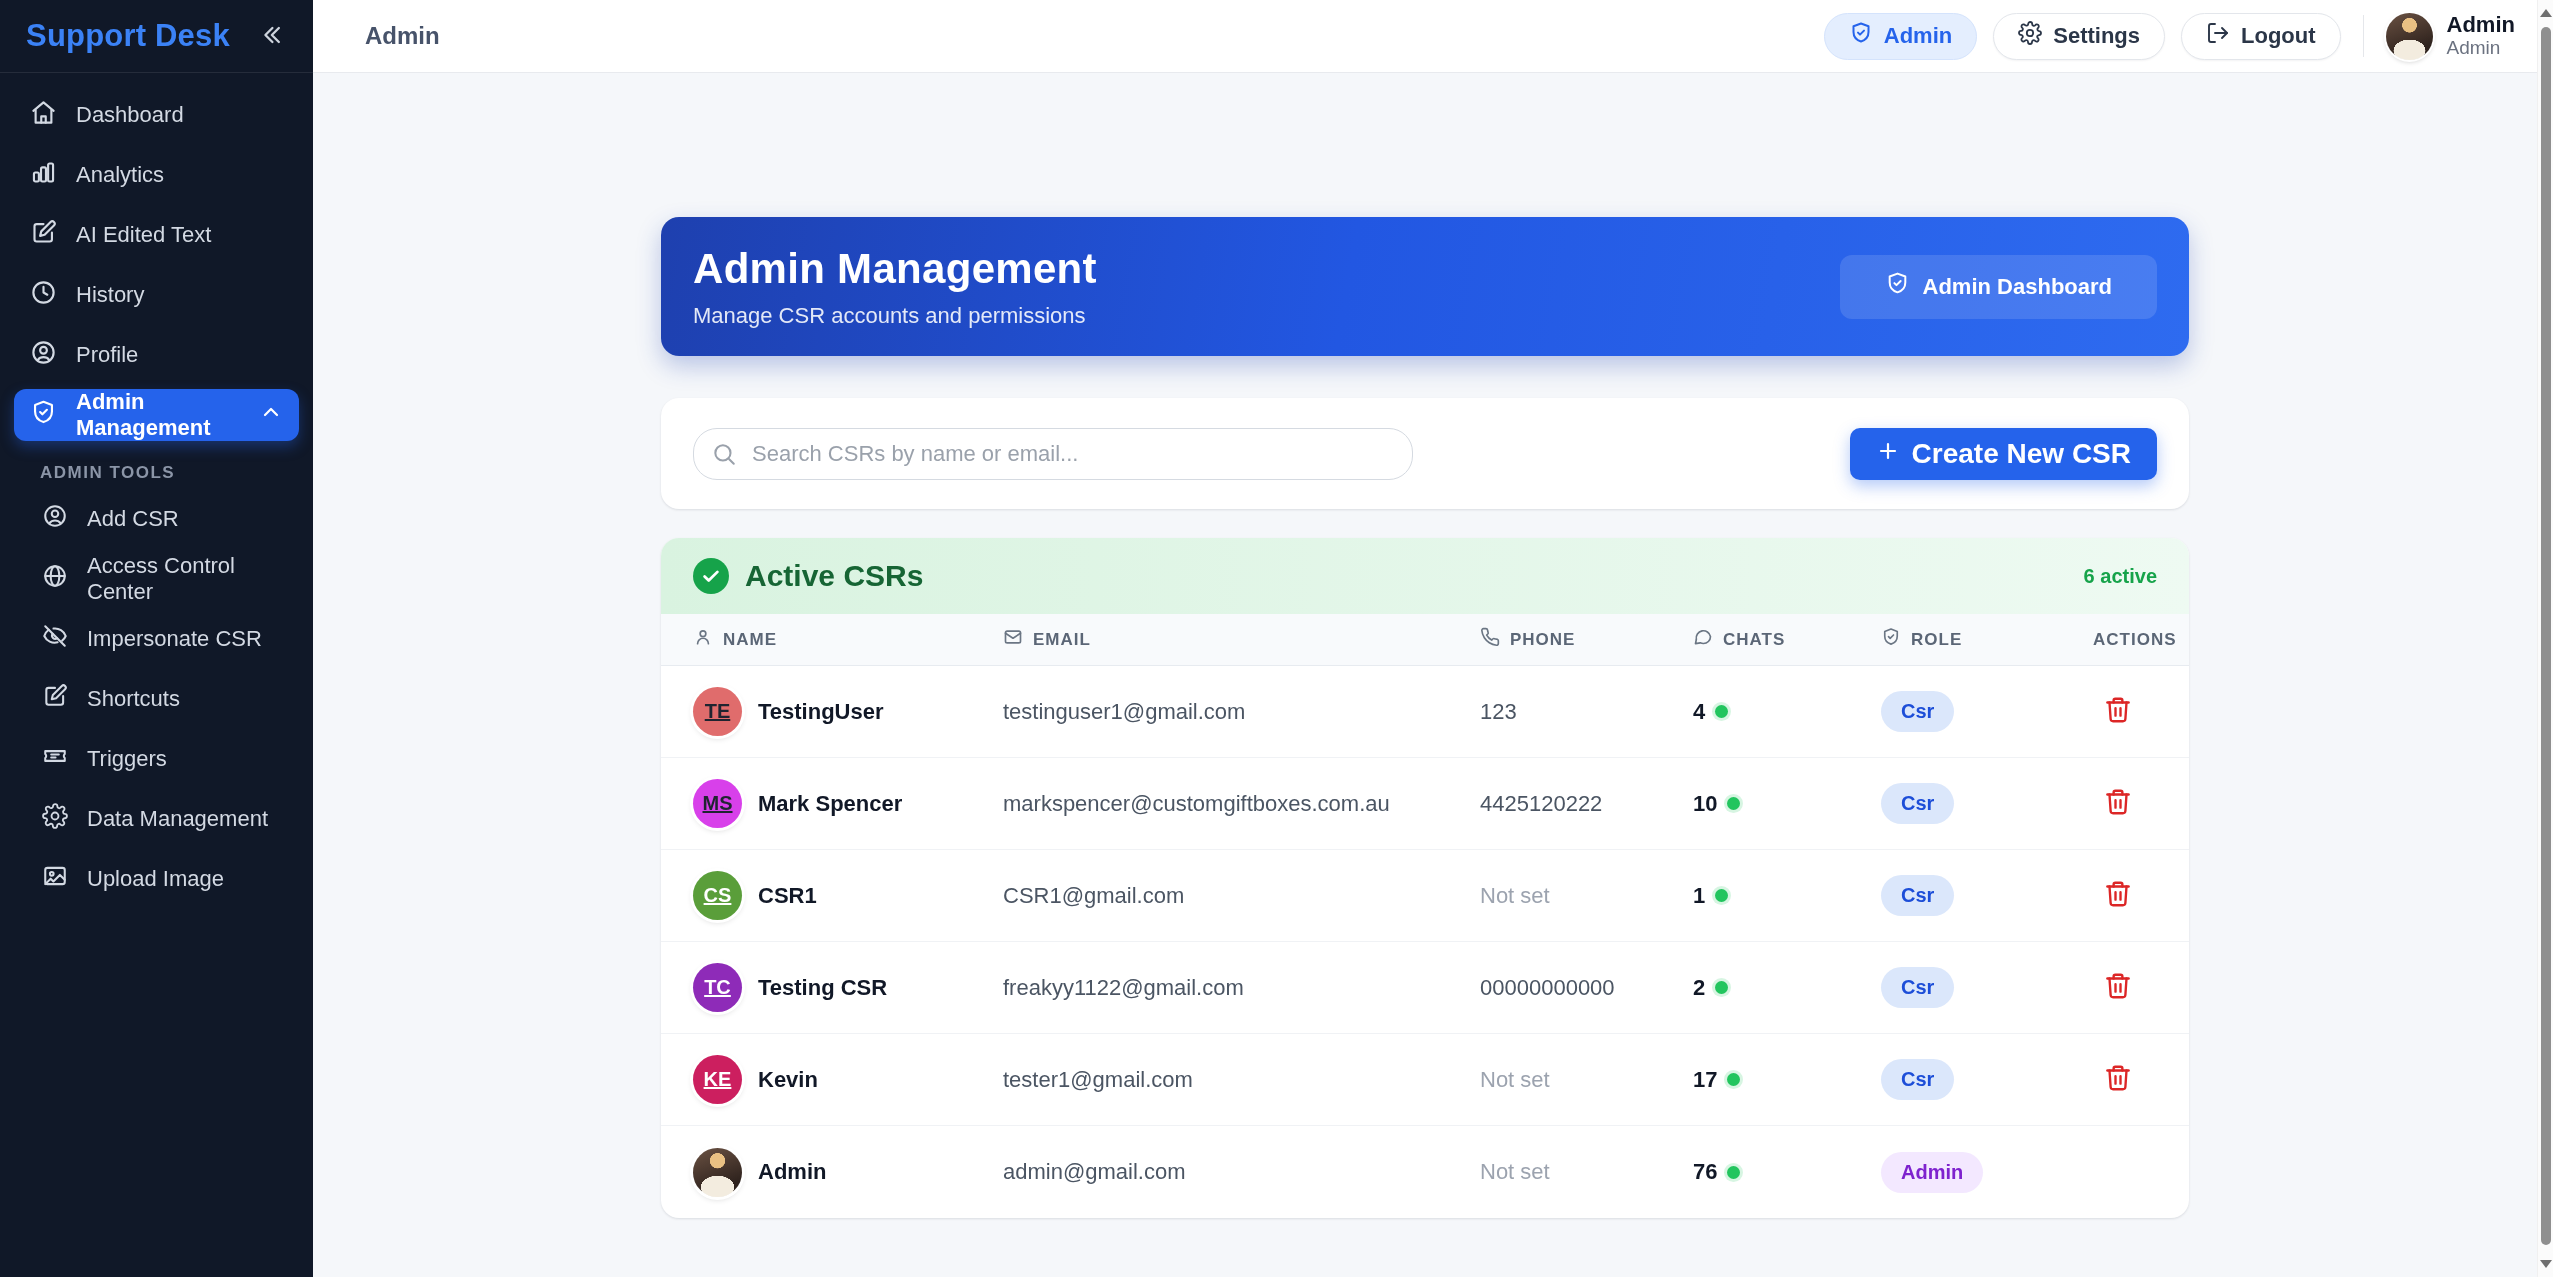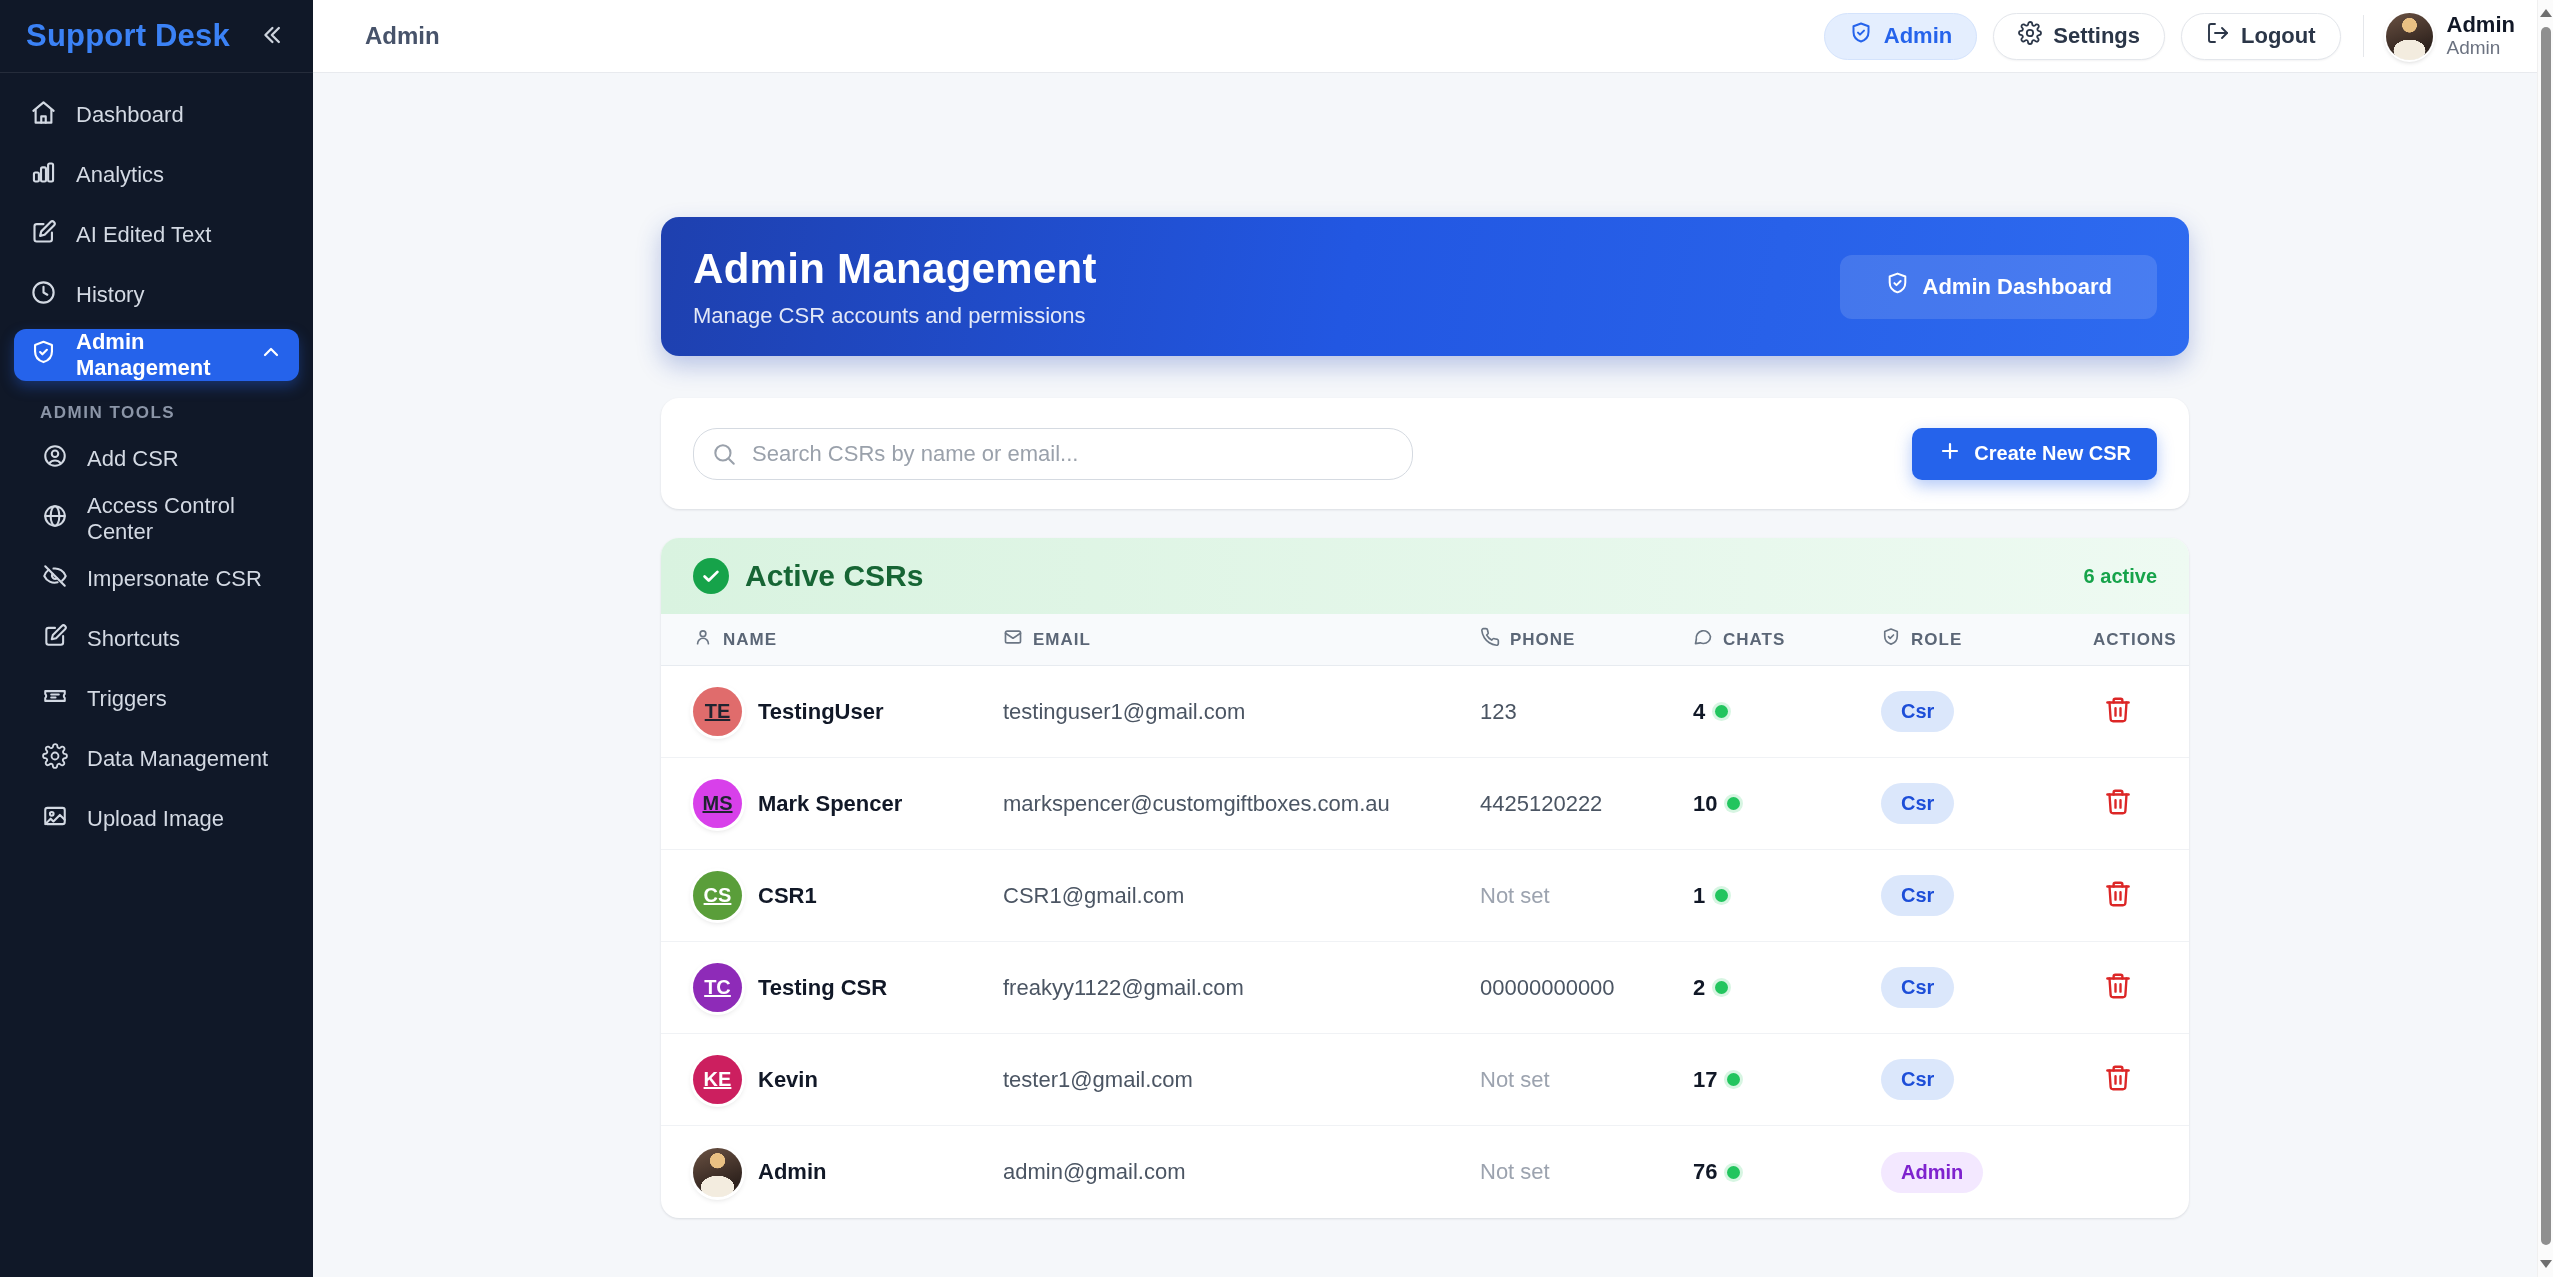--- a/index.html
+++ b/index.html
@@ -49,21 +49,21 @@
     box-shadow:0 10px 24px rgba(30,64,175,.28); color:#fff; }
   .banner-title { font-size:42px; font-weight:800; letter-spacing:.3px; }
   .banner-sub { font-size:22px; margin-top:10px; color:rgba(255,255,255,.88); }
   .banner-badge { margin-left:auto; display:flex; align-items:center; gap:13px; height:64px; padding:0 45px; border-radius:12px; background:rgba(255,255,255,.13); font-size:22px; font-weight:600; color:#fff; cursor:pointer; }
 
   .search-card { margin-top:42px; height:111px; background:#fff; border-radius:18px; box-shadow:0 1px 3px rgba(16,24,40,.08), 0 1px 2px rgba(16,24,40,.04); display:flex; align-items:center; padding:0 32px; }
   .search-box { position:relative; width:720px; }
   .search-box svg { position:absolute; left:18px; top:50%; transform:translateY(-50%); color:#9aa1ab; }
   .search-input { width:100%; height:52px; border:1.5px solid #d5dae1; border-radius:24px; padding:0 18px 0 58px; font-size:22px; color:#1f2937; font-family:inherit; outline:none; background:#fff; }
   .search-input::placeholder { color:#9aa1ab; }
-  .create-btn { margin-left:auto; display:flex; align-items:center; gap:12px; height:52px; padding:0 26px; border:none; border-radius:10px; background:#2563eb; color:#fff; font-size:20px; font-weight:700; font-family:inherit; cursor:pointer; box-shadow:0 6px 16px rgba(37,99,235,.35); }
+  .create-btn { margin-left:auto; display:flex; align-items:center; gap:12px; height:52px; padding:0 26px; border:none; border-radius:10px; background:#2563eb; color:#fff; font-size:28px; font-weight:700; font-family:inherit; cursor:pointer; box-shadow:0 6px 16px rgba(37,99,235,.35); }
 
   .table-card { margin-top:29px; background:#fff; border-radius:18px; overflow:hidden; box-shadow:0 1px 3px rgba(16,24,40,.08), 0 1px 2px rgba(16,24,40,.04); }
   .table-head { height:76px; display:flex; align-items:center; gap:16px; padding:0 32px;
     background:linear-gradient(to right, #d9f3e0, #eefaf2); }
   .check-circle { width:36px; height:36px; border-radius:50%; background:#16a34a; display:flex; align-items:center; justify-content:center; flex:none; }
   .table-title { font-size:30px; font-weight:800; color:#166534; }
   .active-count { margin-left:auto; font-size:20px; font-weight:600; color:#16a34a; }
 
   .thead-row { height:52px; display:grid; grid-template-columns:310px 477px 213px 188px 212px 1fr; align-items:center; padding:0 32px; background:#f8fafc; border-bottom:1px solid #e7ebf0; }
   .th { display:flex; align-items:center; gap:10px; font-size:17px; font-weight:700; letter-spacing:1px; text-transform:uppercase; color:#5b6676; }
@@ -135,20 +135,28 @@
             </svg></span>
         <span>AI Edited Text</span>
       </div>
       <div class="nav-item">
         <span><svg width="27" height="27" viewBox="0 0 24 24" fill="none" stroke="currentColor" stroke-width="1.9" stroke-linecap="round" stroke-linejoin="round">
               <circle cx="12" cy="12" r="9"></circle>
               <path d="M12 7v5l3.4 2"></path>
             </svg></span>
         <span>History</span>
       </div>
+      <div class="nav-item">
+        <span><svg width="27" height="27" viewBox="0 0 24 24" fill="none" stroke="currentColor" stroke-width="1.9" stroke-linecap="round" stroke-linejoin="round">
+              <circle cx="12" cy="12" r="9"></circle>
+              <circle cx="12" cy="10" r="3"></circle>
+              <path d="M6.8 18.7a6.6 6.6 0 0 1 10.4 0"></path>
+            </svg></span>
+        <span>Profile</span>
+      </div>
       <div class="nav-item active">
         <span><svg width="27" height="27" viewBox="0 0 24 24" fill="none" stroke="currentColor" stroke-width="1.9" stroke-linecap="round" stroke-linejoin="round">
               <path d="M12 2.5l7.5 2.8v5.7c0 4.8-3.2 8.1-7.5 9.5-4.3-1.4-7.5-4.7-7.5-9.5V5.3z"></path>
               <path d="M9 11.6l2 2 4-4"></path>
             </svg></span>
         <span>Admin Management</span>
         <span class="chev"><svg width="24" height="24" viewBox="0 0 24 24" fill="none" stroke="currentColor" stroke-width="2.2" stroke-linecap="round" stroke-linejoin="round">
               <path d="M6 15l6-6 6 6"></path>
             </svg></span>
       </div>

